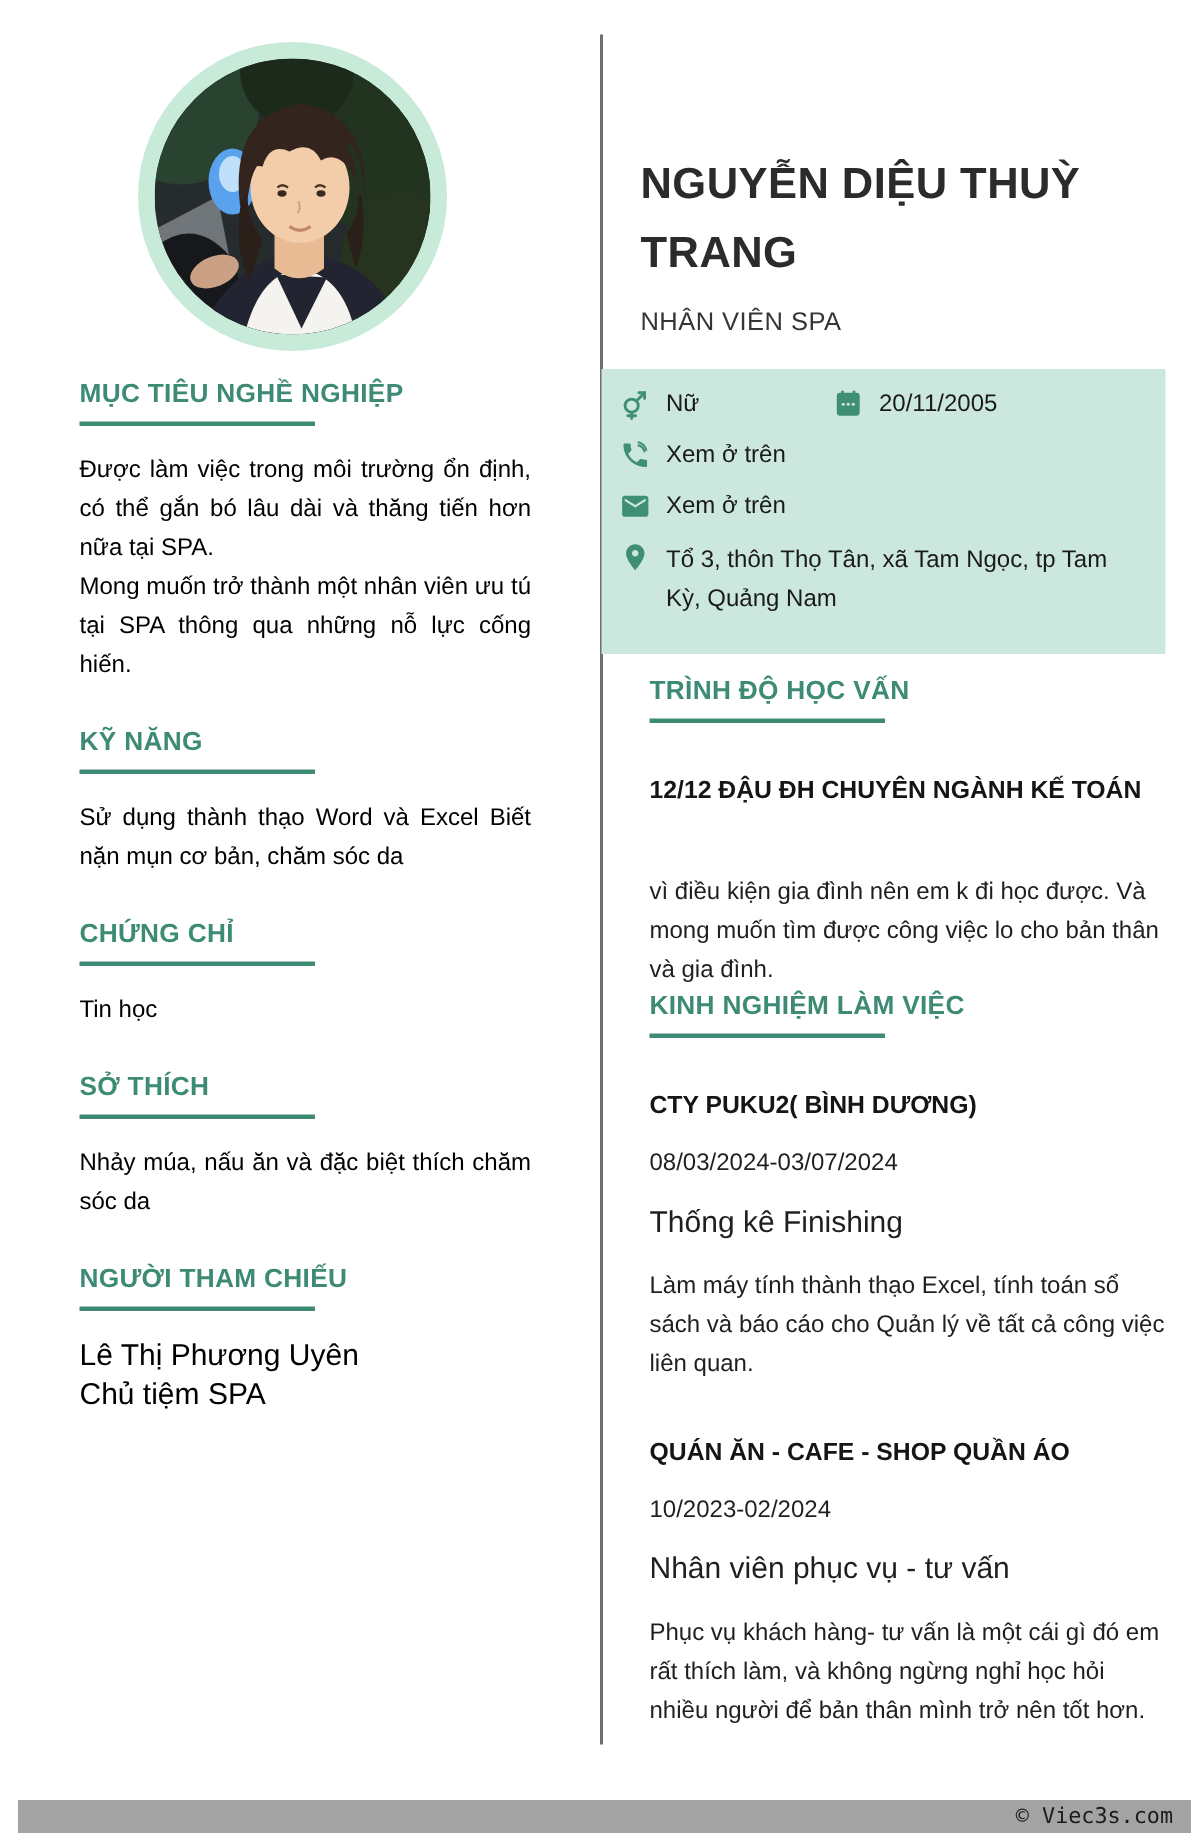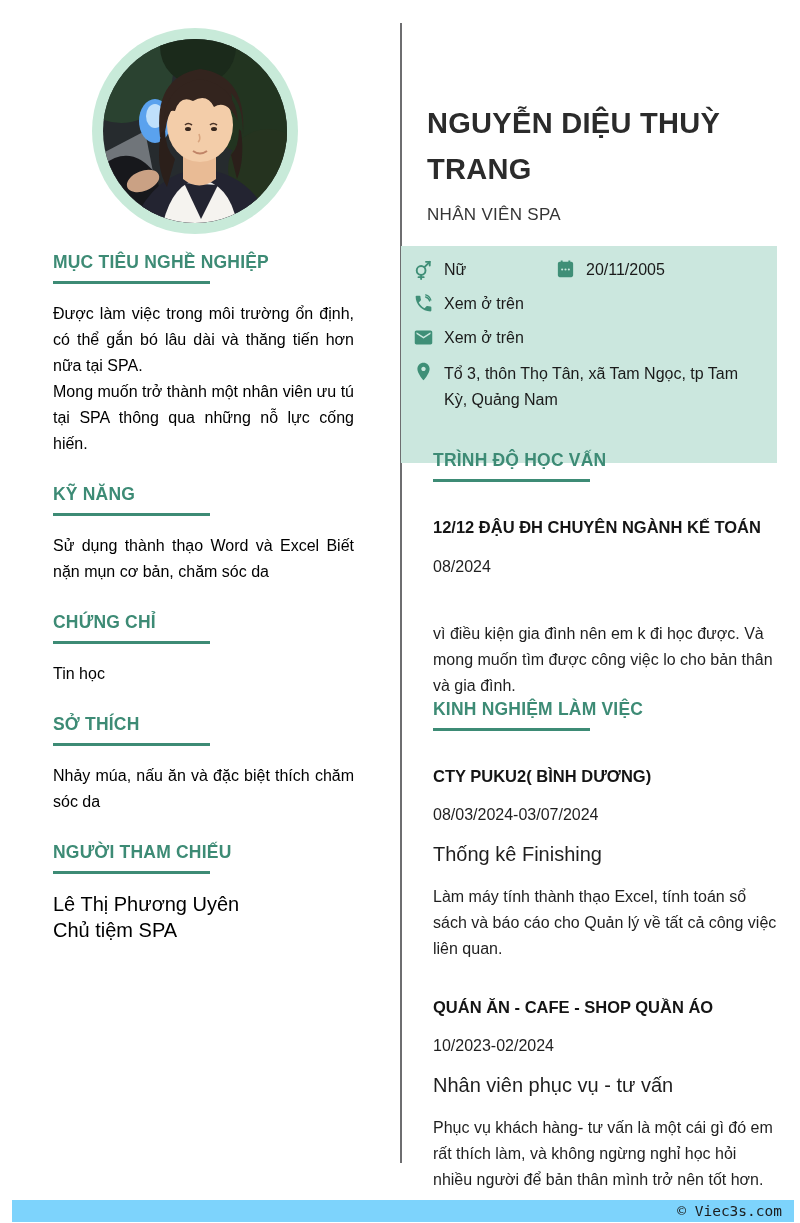--- a/index.html
+++ b/index.html
@@ -36,21 +36,21 @@
   .left-body { margin-top:17px; font-size:16px; line-height:26px; text-align:justify; color:#000000; }
   .left-body p { margin:0; }
   .ref-line { font-size:20px; line-height:26px; }
 
   
   .name { font-size:29px; font-weight:bold; color:#2b2b2b; line-height:46px; letter-spacing:.3px; width:330px; }
   .job-title { margin-top:13px; font-size:17px; color:#353535; letter-spacing:.3px; }
 
   
   .info-box {
-    position:absolute; left:401px; top:246px; width:376px; height:217px;
+    position:absolute; left:401px; top:246px; width:376px; height:190px;
     background:#cbe7de; padding:13px 23px 10px 12px;
   }
   .info-row { display:flex; align-items:flex-start; margin-bottom:12px; }
   .info-cell { display:flex; align-items:flex-start; }
   .info-cell.first { width:142px; }
   .info-icon { width:21px; height:21px; flex:0 0 21px; margin-right:10px; margin-top:0; }
   .info-icon svg { display:block; width:21px; height:21px; }
   .info-text { font-size:16px; line-height:22px; color:#1a1a1a; }
   .info-text.addr { line-height:26px; width:305px; }
 
@@ -62,21 +62,21 @@
   .exp-head { }
   .job { margin-top:36px; }
   .job-company { font-size:16.5px; font-weight:bold; color:#151515; }
   .job-period { margin-top:20px; font-size:16px; }
   .job-role { margin-top:19px; font-size:20px; }
   .job-desc { margin-top:18px; font-size:16px; line-height:26px; }
 
   
   .footer-bar {
     position:absolute; left:12px; top:1200px; width:782px; height:22px;
-    background:#7dd3fc; text-align:right; padding-right:12px;
+    background:#a3a3a3; text-align:right; padding-right:12px;
     font-family:"DejaVu Sans Mono", monospace; font-size:14.5px; line-height:22px; color:#1c1c1c;
   }
 </style>
 </head>
 <body>
 
 <div class="page">
 
   <div class="photo-ring">
     <div class="photo-clip">
@@ -225,21 +225,20 @@
       </div>
     </div>
   </div>
 
   <div class="right-flow">
 
     <div>
       <div class="sec-h">TRÌNH ĐỘ HỌC VẤN</div>
       <div class="sec-rule"></div>
       <div class="edu-degree">12/12 ĐẬU ĐH CHUYÊN NGÀNH KẾ TOÁN</div>
-      <div class="edu-date">08/2024</div>
       <div class="edu-note">vì điều kiện gia đình nên em k đi học được. Và mong muốn tìm được công việc lo cho bản thân và gia đình.</div>
     </div>
 
     <div>
       <div class="exp-head">
         <div class="sec-h">KINH NGHIỆM LÀM VIỆC</div>
         <div class="sec-rule"></div>
       </div>
 
       <div class="job">

